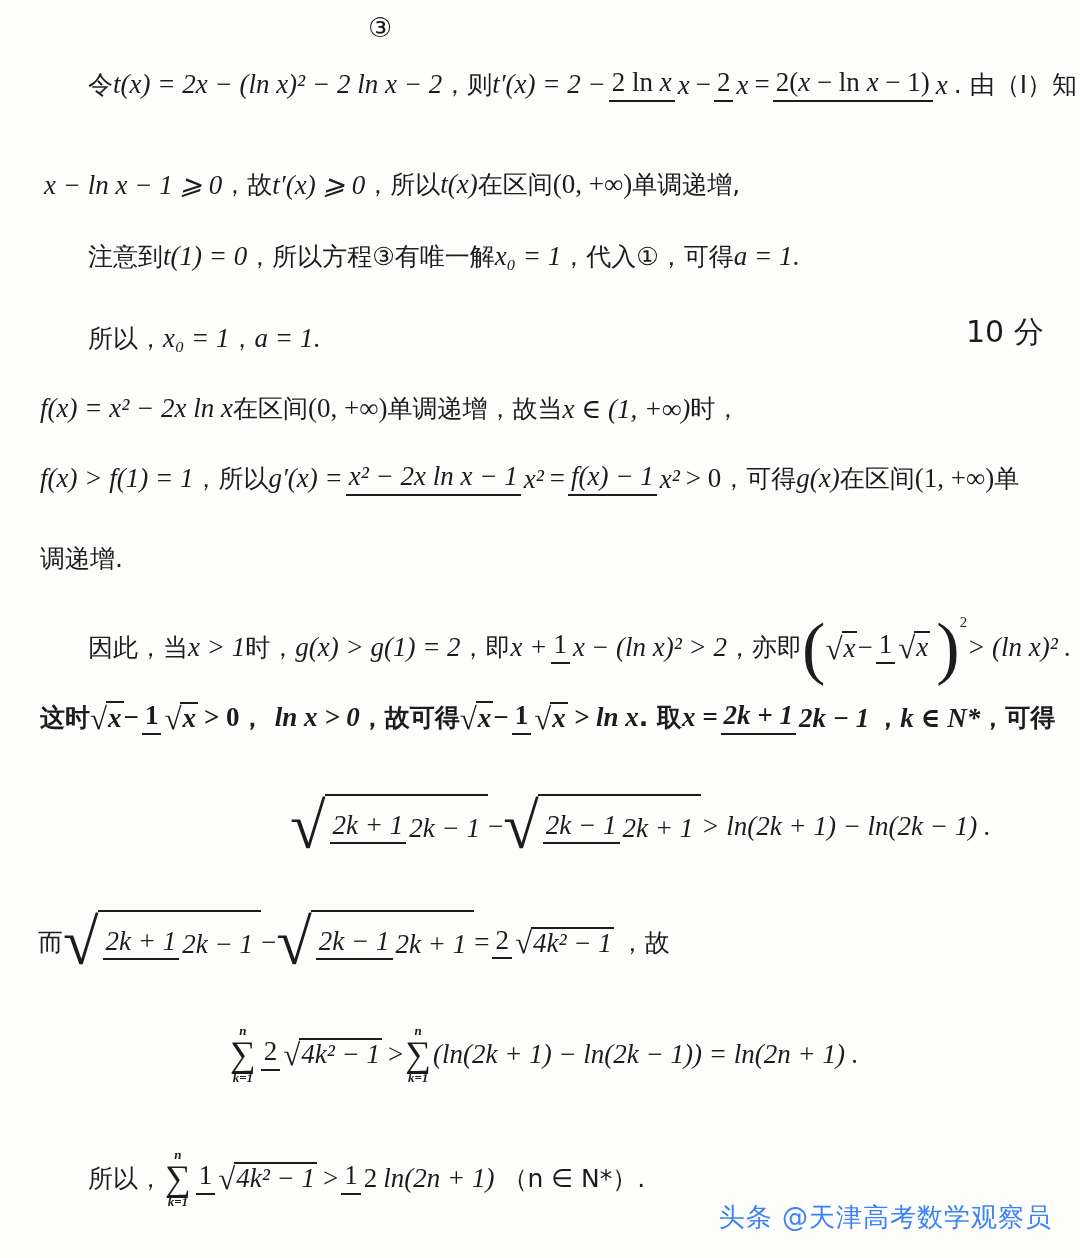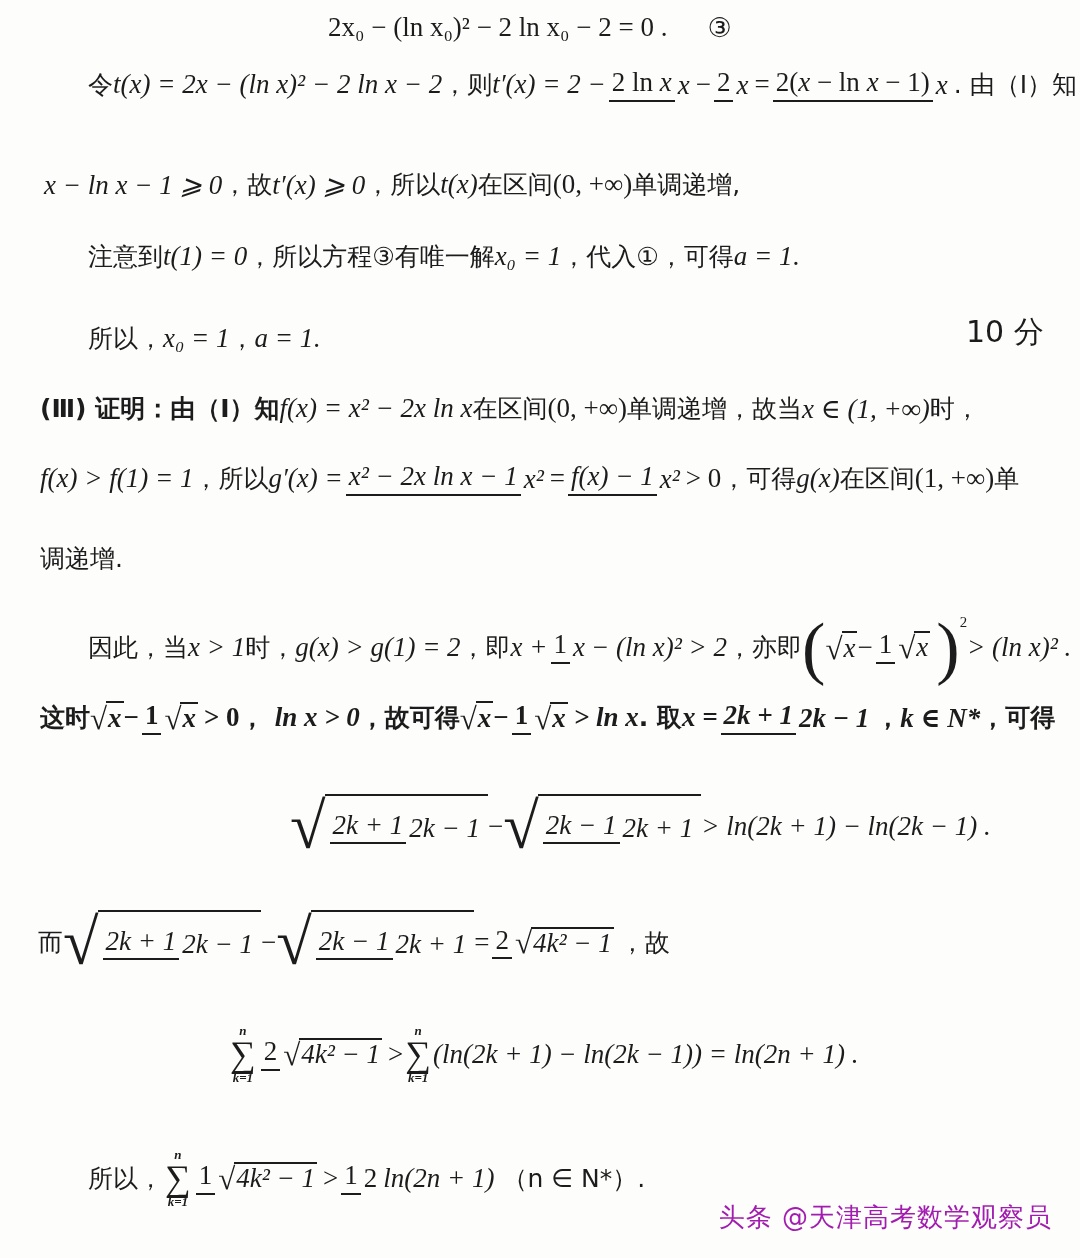--- a/index.html
+++ b/index.html
@@ -20,28 +20,27 @@
   .sqrt .rad { font-size: 1.15em; line-height: 1; margin-right: -1px; align-self: flex-end; }
   .sqrt .under { border-top: 2px solid #1c1c1c; padding: 0 2px; display: inline-flex; align-items: center; }
   .sqrtbig .rad { font-size: 2.4em; }
   .sum { display: inline-flex; flex-direction: column; align-items: center; line-height: 1; margin: 0 2px; vertical-align: middle; }
   .sum .lim { font-size: 13px; font-style: italic; font-weight: bold; }
   .sum .sig { font-size: 36px; line-height: 0.95; }
   .huge { font-size: 2.6em; line-height: 1; }
   sup { font-size: 0.55em; }
   .cjk { font-family: "DejaVu Sans", sans-serif; font-size: 25px; }
   .score { position: absolute; font-size: 30px; }
-  .watermark { position: absolute; right: 28px; top: 1200px; font-family: "DejaVu Sans", sans-serif; font-size: 26px; color: #a21caf; letter-spacing: 1px; }
+  .watermark { position: absolute; right: 28px; top: 1200px; font-family: "DejaVu Sans", sans-serif; font-size: 26px; color: #3b82f6; letter-spacing: 1px; }
   .circ { font-family: "DejaVu Sans", sans-serif; }
 </style>
 </head>
 <body>
 
 <div class="line m" style="left:328px; top:12px;">
-  <span>2x₀ − (ln x₀)² − 2 ln x₀ − 2 = 0 .</span>
   <span class="circ" style="margin-left:40px;">③</span>
 </div>
 
 <div class="line m" style="left:88px; top:68px;">
   <span class="cjk">令</span>
   <span class="it">t(x) = 2x − (ln x)² − 2 ln x − 2</span>
   <span class="cjk">，则</span>
   <span class="it">t′(x) = 2 −</span>
   <span class="frac">
       <span class="num">2 ln <i>x</i></span>
@@ -84,21 +83,20 @@
 <div class="line m" style="left:88px; top:322px;">
   <span class="cjk">所以，</span>
   <span class="it">x₀ = 1</span>
   <span class="cjk">，</span>
   <span class="it">a = 1</span>
   <span>.</span>
 </div>
 <div class="score cjk" style="left:966px; top:312px;">10 分</div>
 
 <div class="line m" style="left:40px; top:392px;">
-  <span class="cjk" style="font-weight:bold;">(Ⅲ) 证明：由（Ⅰ）知</span>
   <span class="it">f(x) = x² − 2x ln x</span>
   <span class="cjk">在区间</span>
   <span>(0, +∞)</span>
   <span class="cjk">单调递增，故当</span>
   <span class="it">x ∈ (1, +∞)</span>
   <span class="cjk">时，</span>
 </div>
 
 <div class="line m" style="left:40px; top:462px;">
   <span class="it">f(x) &gt; f(1) = 1</span>

